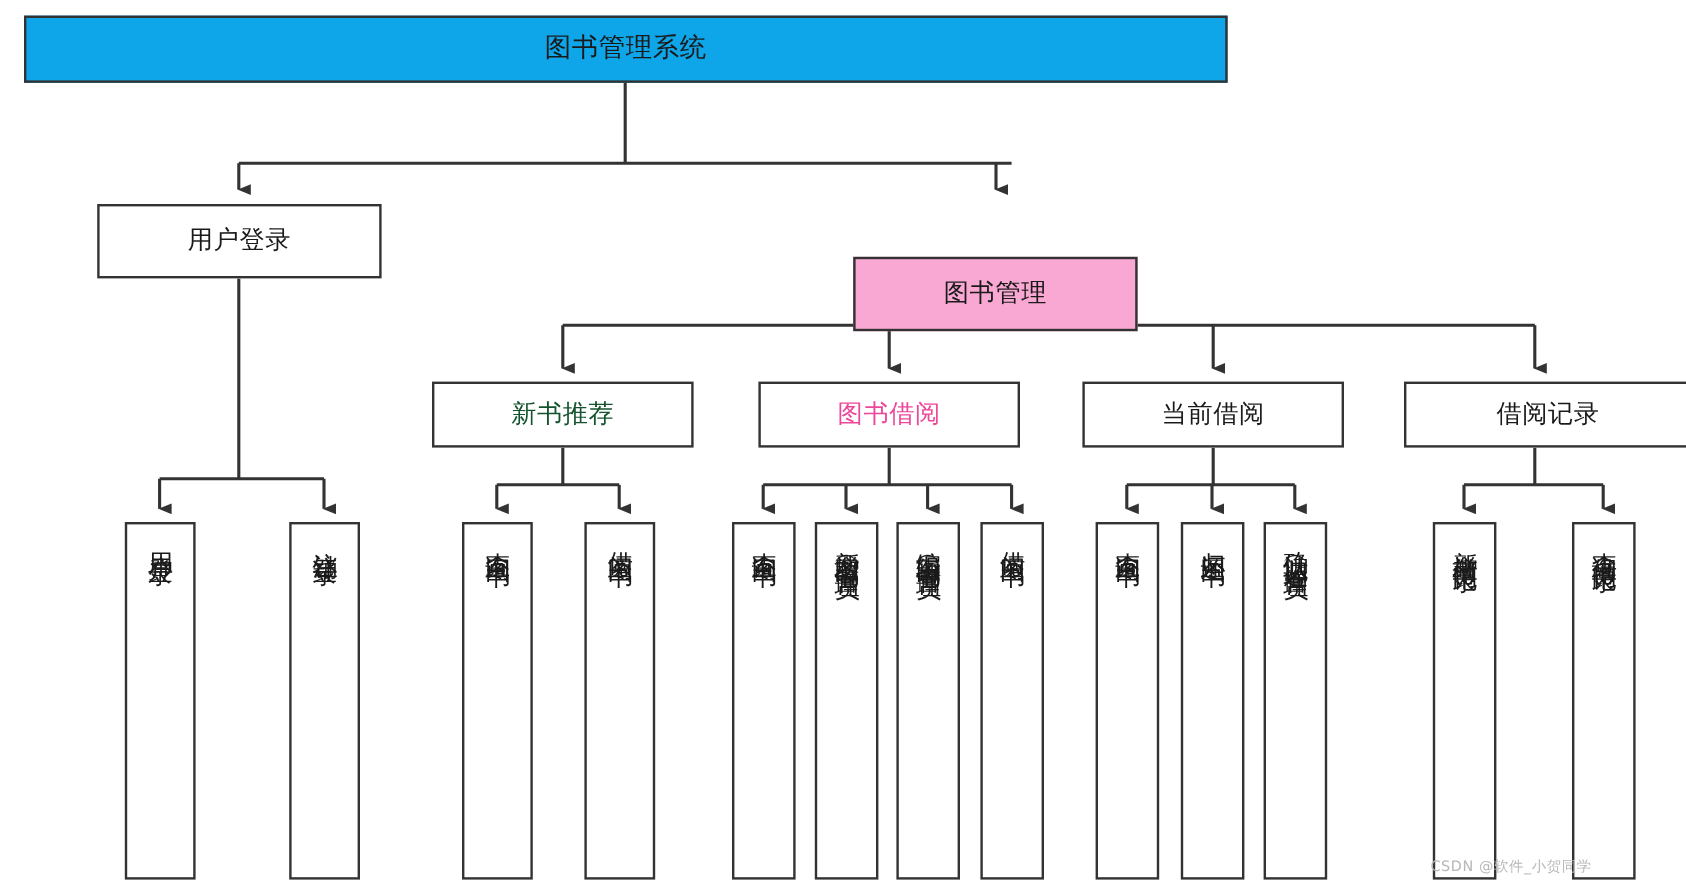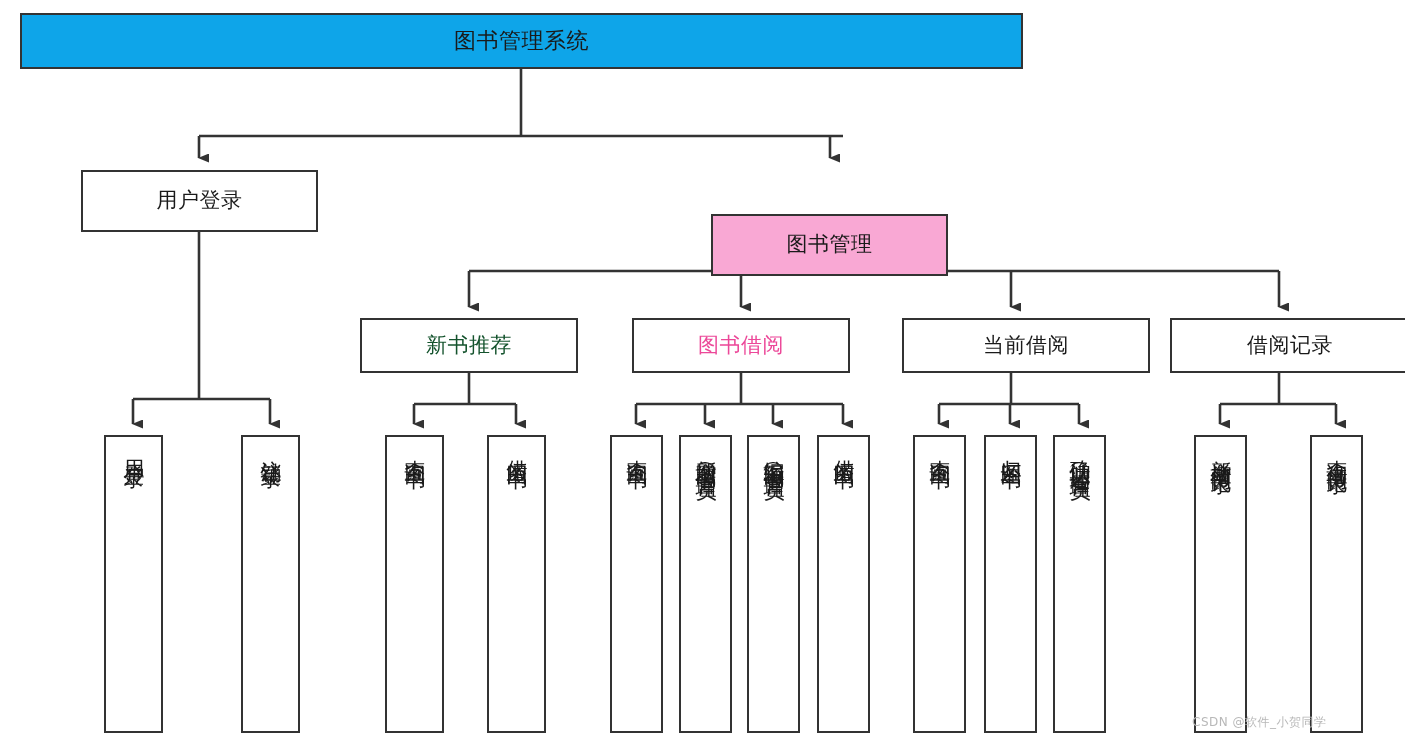--- a/index.html
+++ b/index.html
@@ -147,21 +147,21 @@
   <div class="node horizontal" style="left: 711px; top: 170px; width: 237px; height: 62px; border-color: rgb(51, 51, 51); color: rgb(26, 26, 26); background: #f9a8d4; margin-top: 44px;">
     <span class="node-label">图书管理</span>
   </div>
 
   <div class="node horizontal" style="left: 360px; top: 318px; width: 218px; height: 55px; border-color: rgb(51, 51, 51); color: #14532d; background: rgb(255, 255, 255);">
     <span class="node-label">新书推荐</span>
   </div>
   <div class="node horizontal" style="left: 632px; top: 318px; width: 218px; height: 55px; border-color: rgb(51, 51, 51); color: #ec4899; background: rgb(255, 255, 255);">
     <span class="node-label">图书借阅</span>
   </div>
-  <div class="node horizontal" style="left: 902px; top: 318px; width: 248px; height: 55px; border-color: rgb(51, 51, 51); color: rgb(26, 26, 26); background: rgb(255, 255, 255);">
+  <div class="node horizontal" style="left: 902px; top: 318px; width: 218px; height: 55px; border-color: rgb(51, 51, 51); color: rgb(26, 26, 26); background: rgb(255, 255, 255);">
     <span class="node-label">当前借阅</span>
   </div>
   <div class="node horizontal" style="left: 1170px; top: 318px; width: 240px; height: 55px; border-color: rgb(51, 51, 51); color: rgb(26, 26, 26); background: rgb(255, 255, 255);">
     <span class="node-label">借阅记录</span>
   </div>
 
   <div class="node vertical" style="left: 104px; top: 435px; width: 59px; height: 298px; border-color: rgb(51, 51, 51); color: rgb(26, 26, 26); background: rgb(255, 255, 255);">
     <span class="node-label">用户登录</span>
   </div>
   <div class="node vertical" style="left: 241px; top: 435px; width: 59px; height: 298px; border-color: rgb(51, 51, 51); color: rgb(26, 26, 26); background: rgb(255, 255, 255);">

